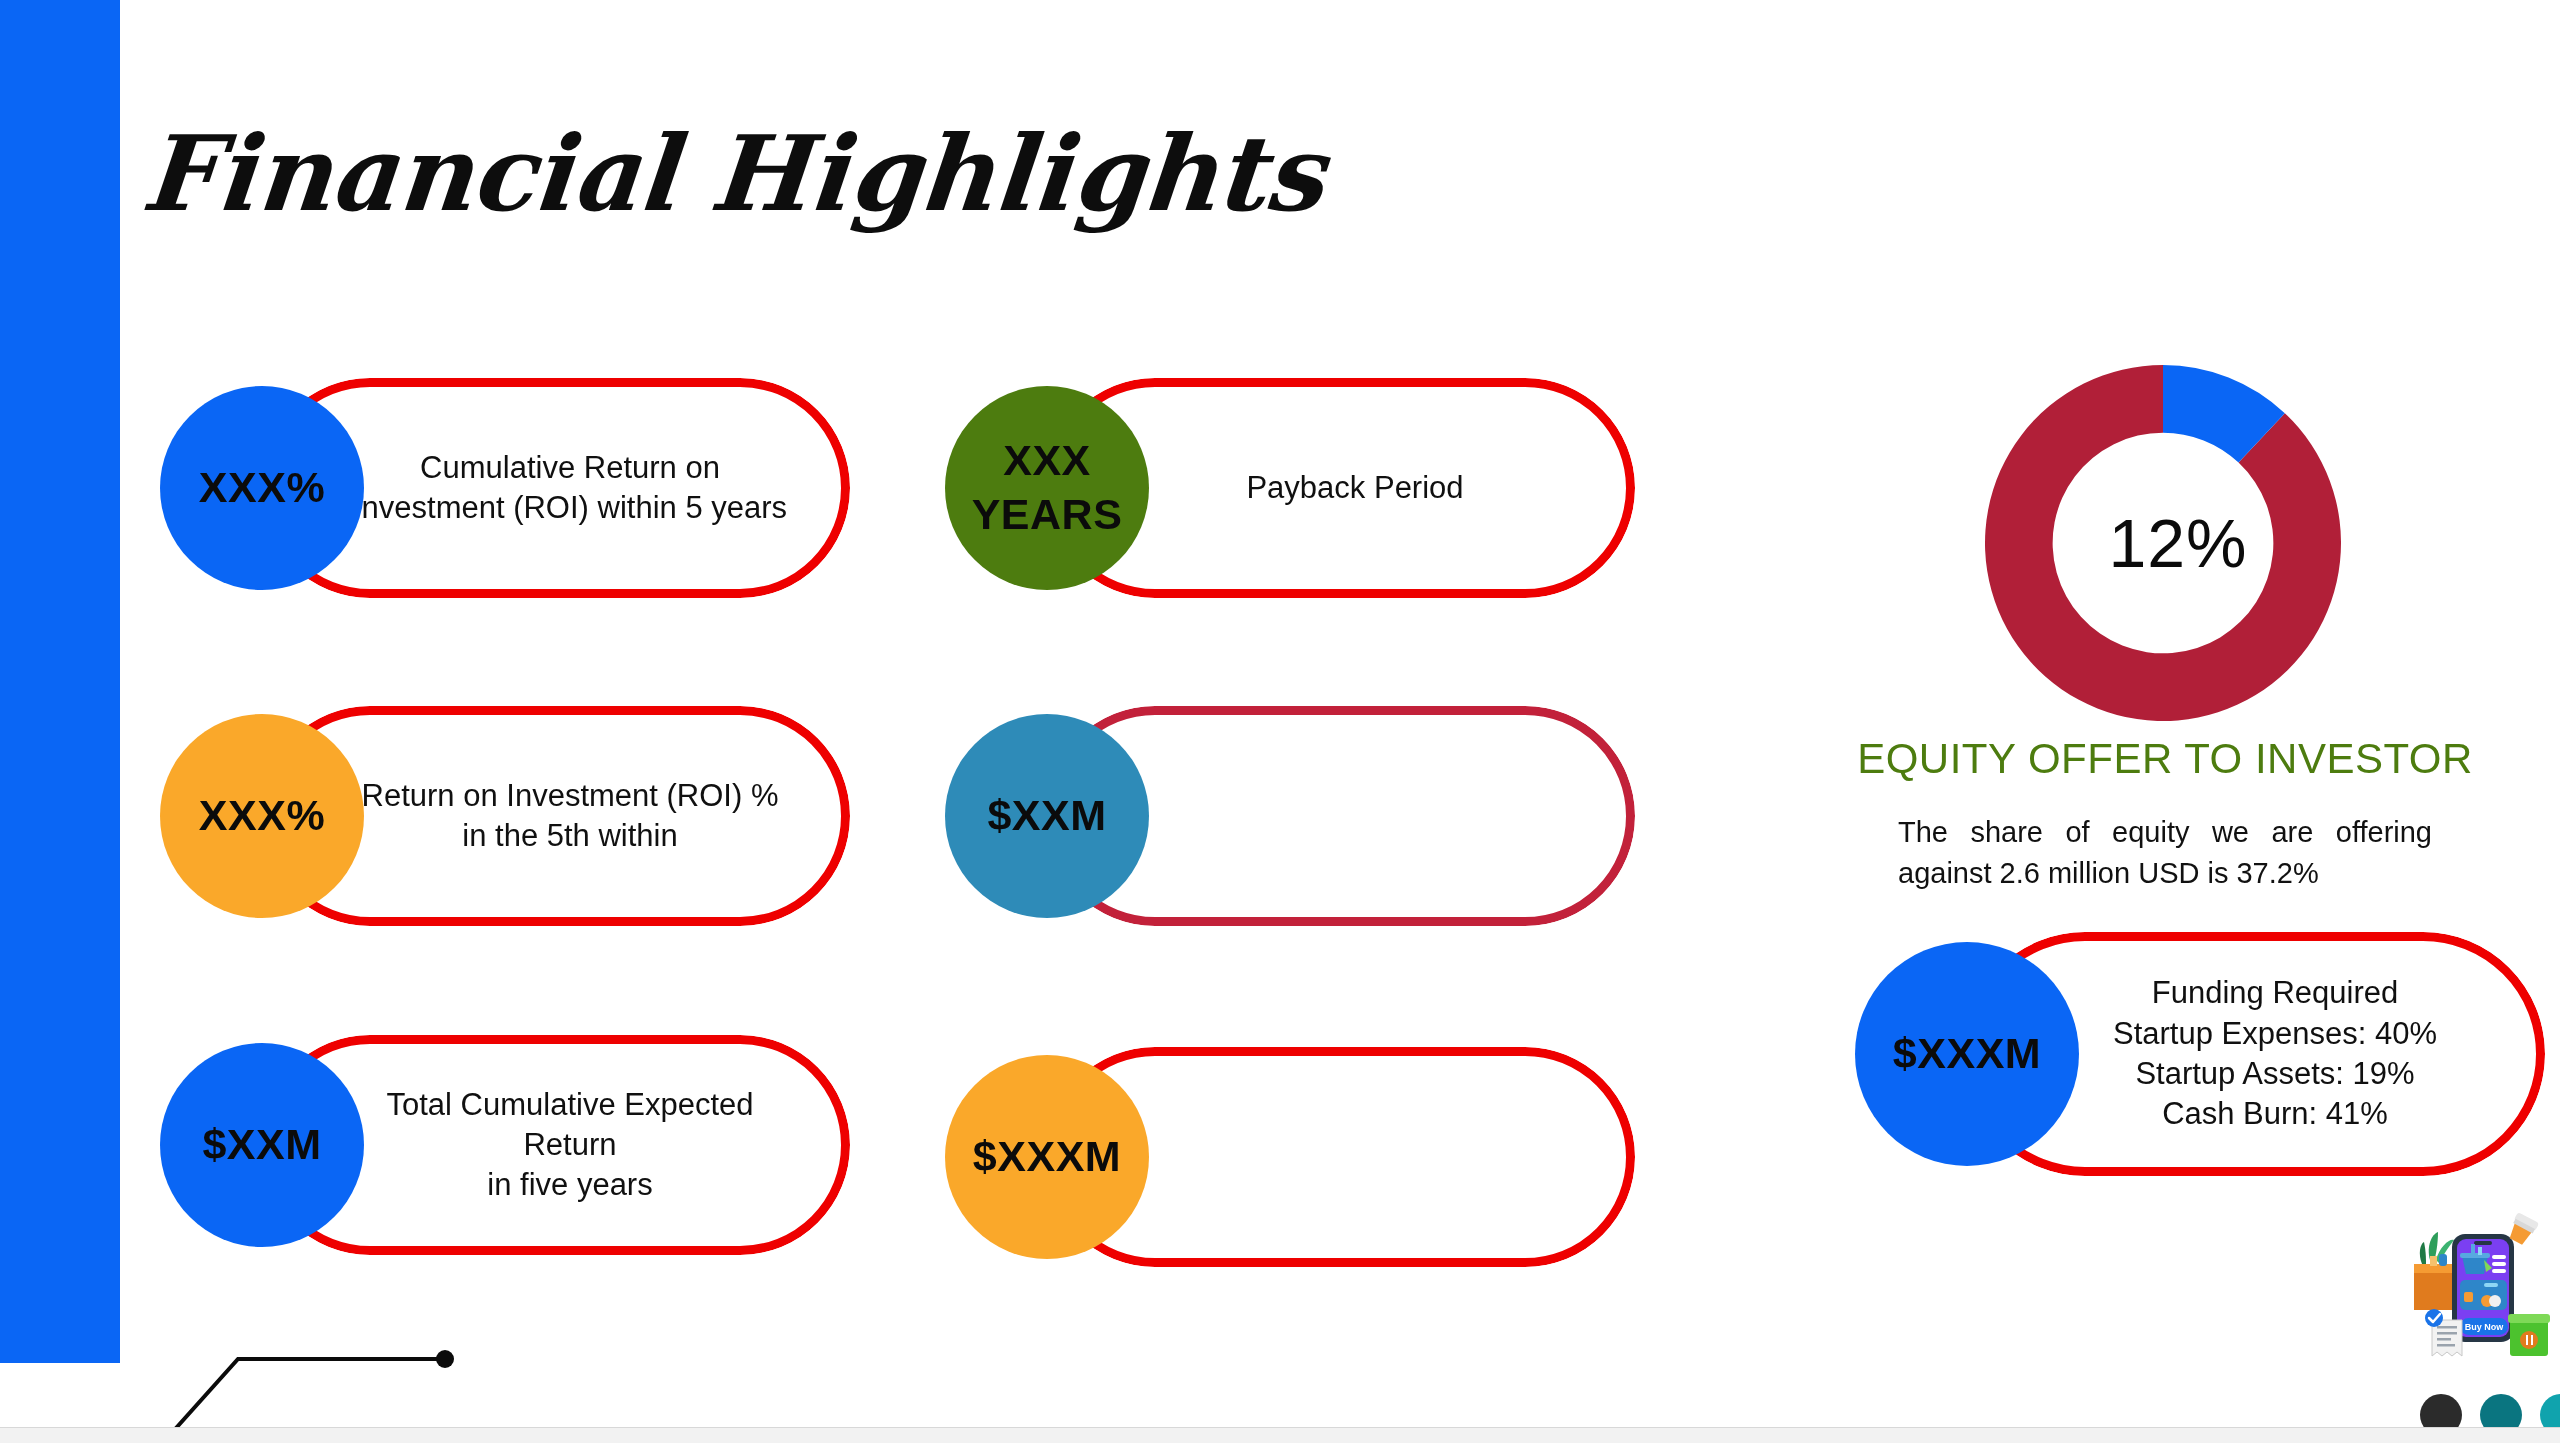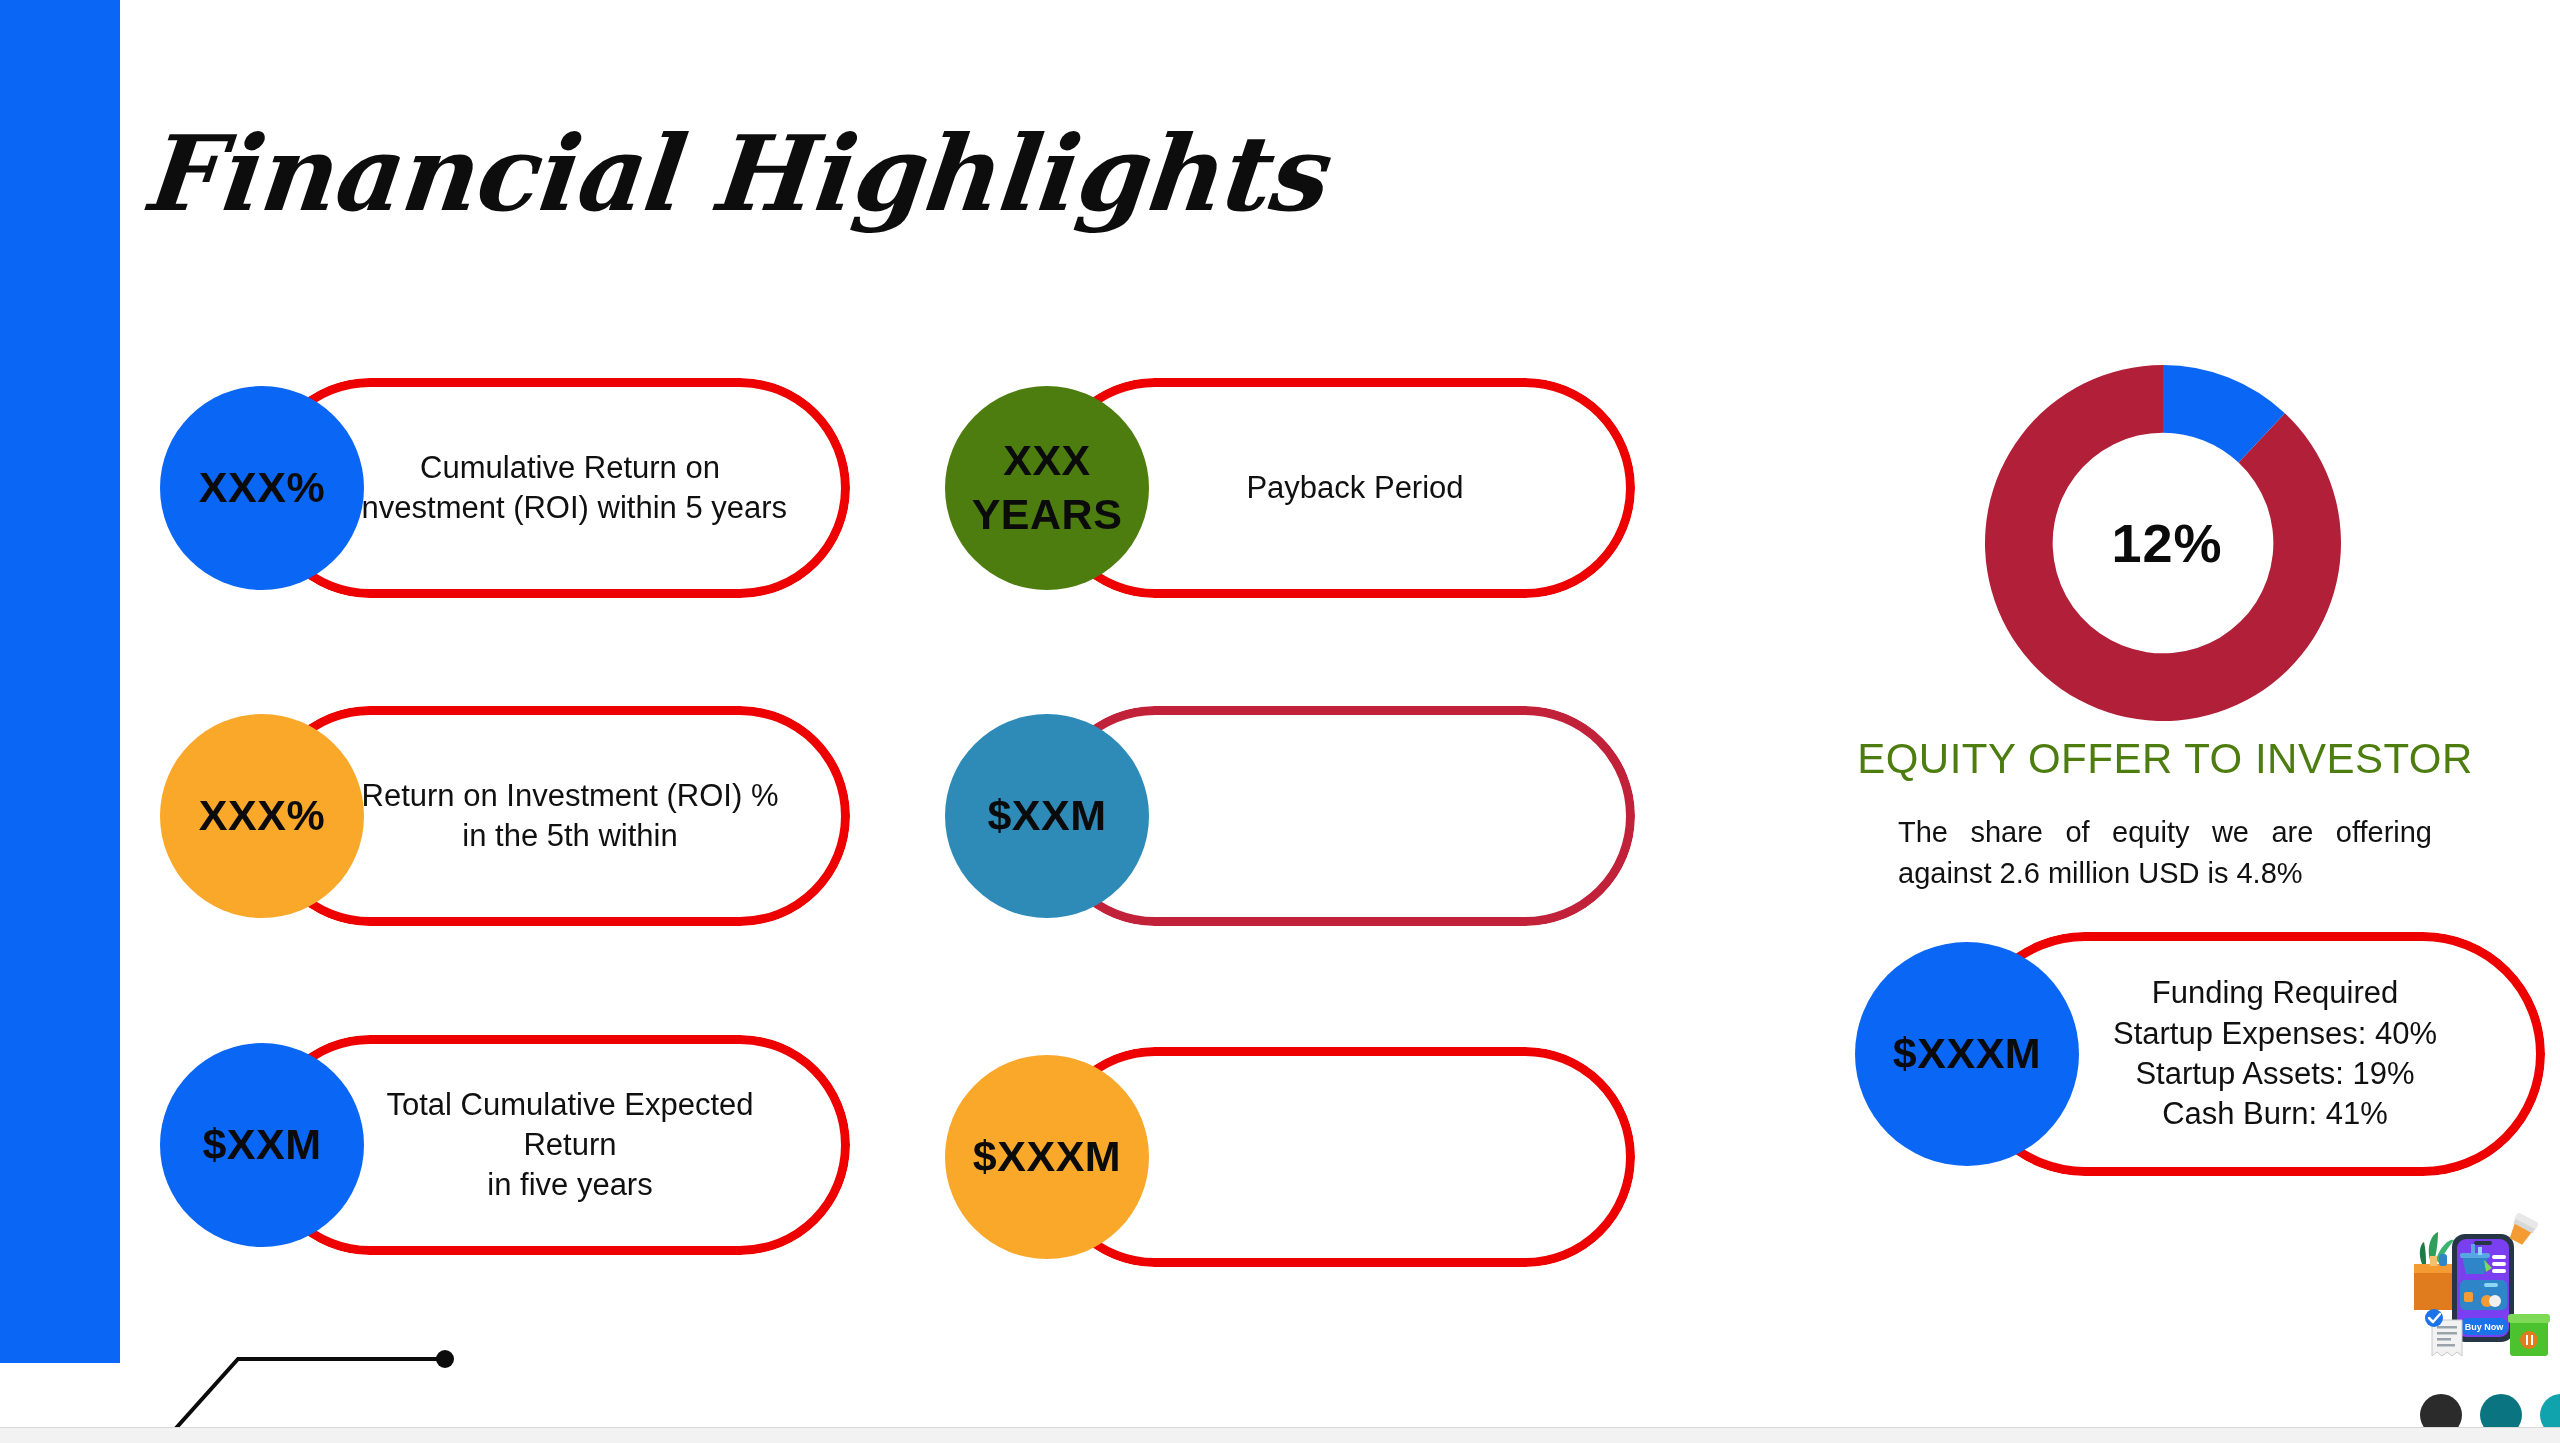--- a/index.html
+++ b/index.html
@@ -132,27 +132,27 @@
   
   .donut-wrap {
     position: absolute;
     left: 1985px;
     top: 365px;
     width: 356px;
     height: 356px;
   }
   .donut-center-label {
     position: absolute;
-    left: 4px; top: 0;
+    left: 15px; top: 0;
     width: 356px; height: 356px;
     display: flex;
     align-items: center;
     justify-content: center;
-    font-size: 54px;
-    font-weight: bold;
+    font-size: 68px;
+    font-weight: normal;
     color: #0b0b0b;
     letter-spacing: 1px;
   }
 
   
   .equity-heading {
     position: absolute;
     left: 1835px;
     top: 735px;
     width: 660px;
@@ -274,21 +274,21 @@
   <svg viewBox="0 0 356 356" width="356" height="356">
 
     <path id="slice-remaining" fill="#b11f38" d="M 299.84938485530654 48.24358431898875 A 178 178 0 1 1 177.99999999999997 0 L 177.99999999999997 67.64 A 110.36 110.36 0 1 0 253.54661861029007 97.55102227777301 Z"></path>
 
     <path id="slice-offered" fill="#0a66f5" d="M 178 0 A 178 178 0 0 1 299.84938485530654 48.24358431898875 L 253.54661861029007 97.55102227777301 A 110.36 110.36 0 0 0 178 67.64 Z"></path>
   </svg>
   <div class="donut-center-label">12%</div>
 </div>
 
 <div class="equity-heading">EQUITY OFFER TO INVESTOR</div>
-<div class="equity-body">The share of equity we are offering against 2.6 million USD is 4.8%</div>
+<div class="equity-body">The share of equity we are offering against 2.6 million USD is 37.2%</div>
 
 <div class="card wide" style="left:1855px; top:932px;">
   <svg class="pill" viewBox="0 0 582 244">
     <rect x="4.5" y="4.5" width="573" height="235" rx="117.5" ry="117.5" fill="#ffffff" stroke="#ee0000" stroke-width="9"></rect>
   </svg>
   <div class="pill-inner">
     <div class="pill-text">
       <span>Funding Required</span><br>
       <span>Startup Expenses: 40%</span><br>
       <span>Startup Assets: 19%</span><br>

